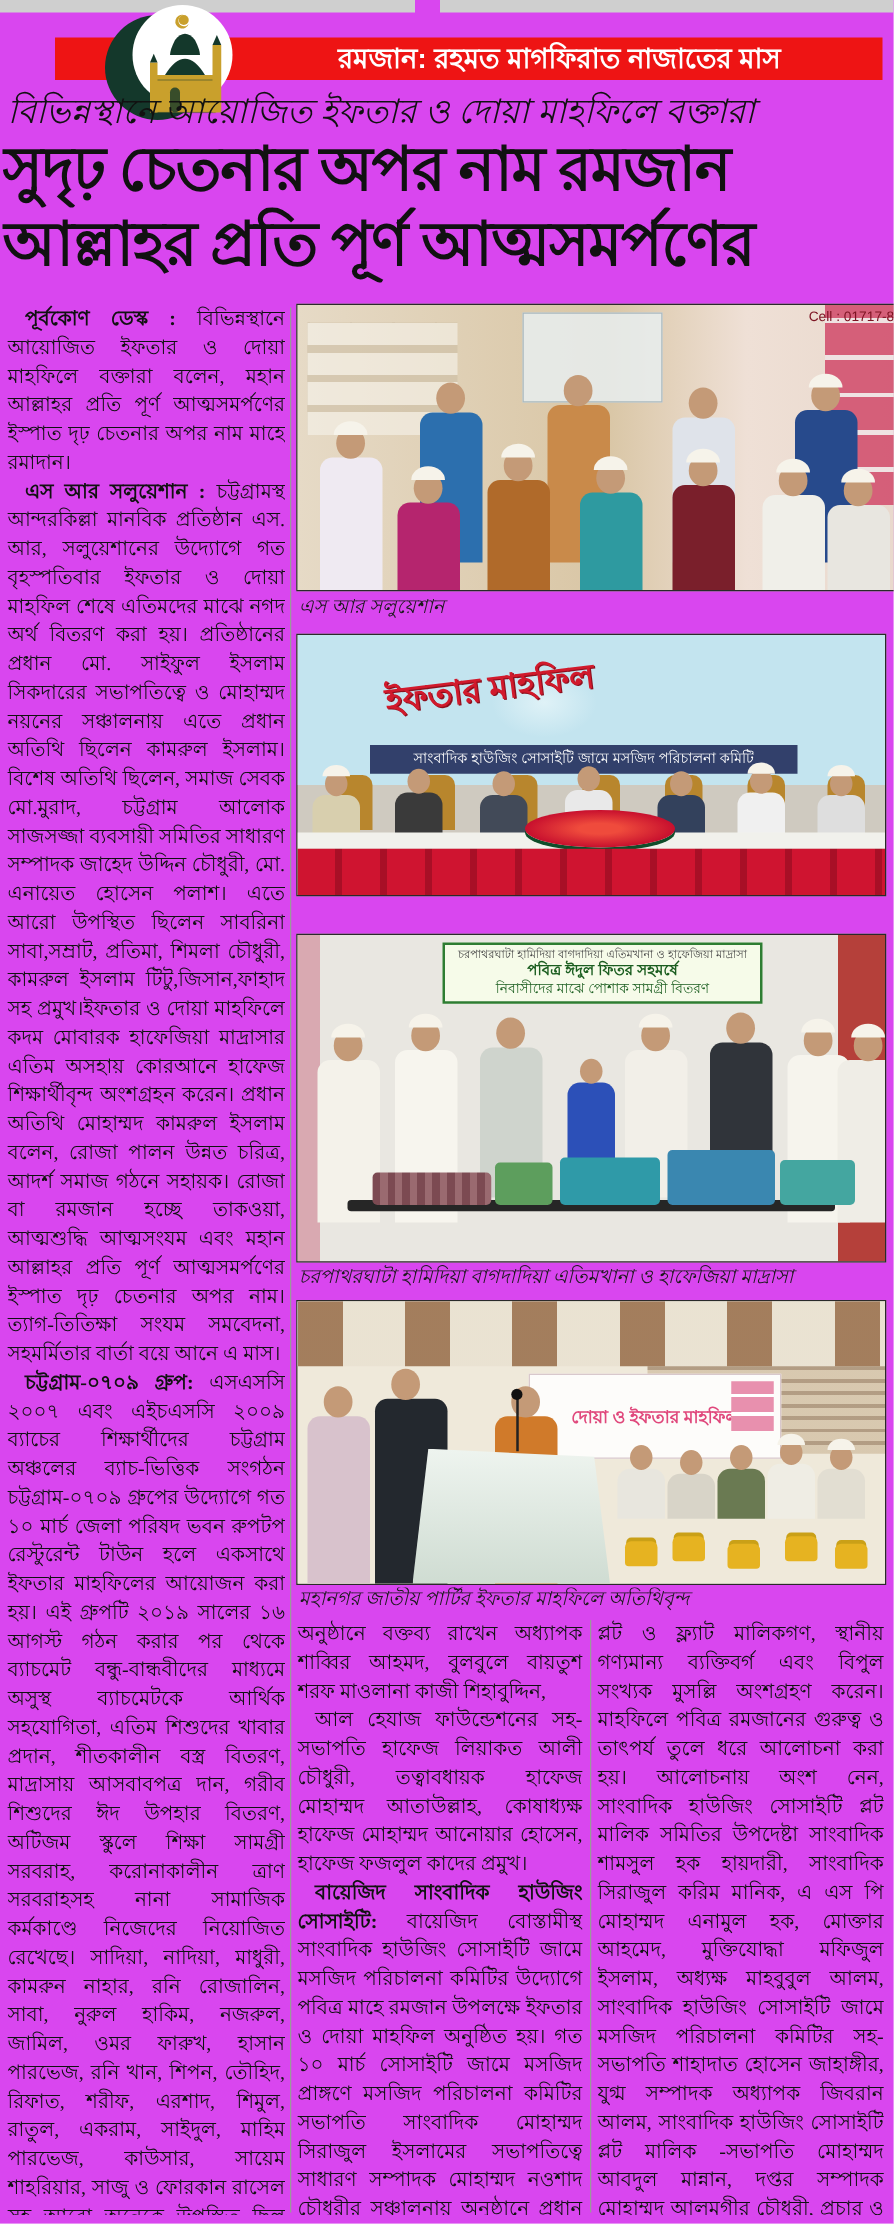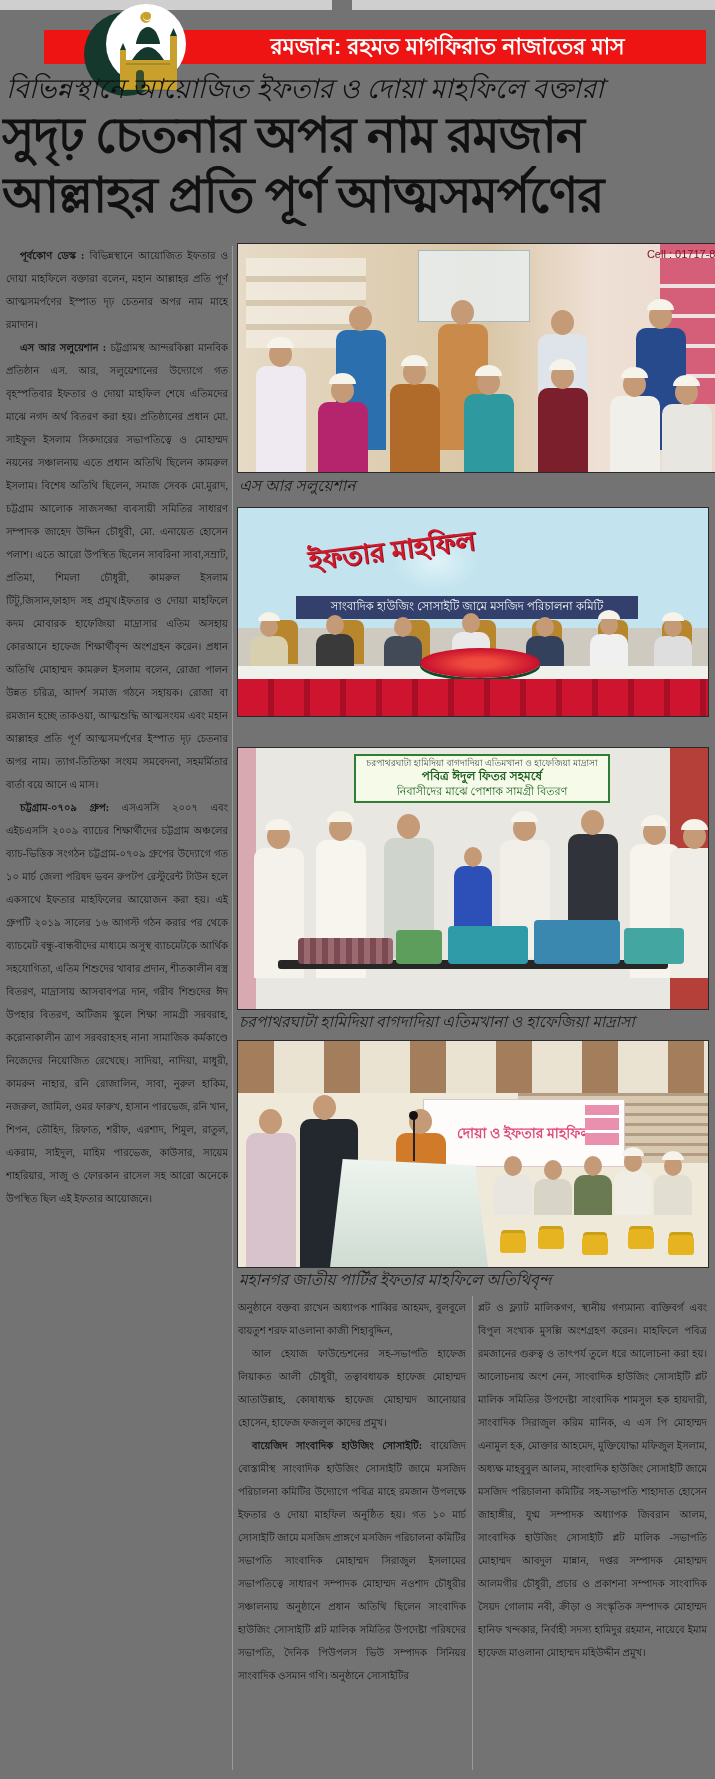--- a/index.html
+++ b/index.html
@@ -1,33 +1,33 @@
 <!DOCTYPE html>
 <html lang="bn"><head>
 <meta charset="utf-8">
 <style>
   html,body{margin:0;padding:0;background:#ffffff;}
-  .page{position:relative;width:715px;height:1779px;background:#737373;overflow:hidden;
+  .page{position:relative;width:715px;height:1779px;background:#d946ef;overflow:hidden;
         font-family:"Liberation Serif","DejaVu Serif",serif;color:#111;}
   
   .topstrip{position:absolute;top:0;height:10px;background:#cfcfcf;}
   
   .banner{position:absolute;left:44px;right:9px;top:30px;height:34px;background:#ee1414;}
   .banner-label{position:absolute;left:200px;right:20px;top:32px;height:30px;line-height:30px;
         text-align:center;color:#ffffff;font-weight:bold;font-size:22px;
         font-family:"Liberation Sans","DejaVu Sans",sans-serif;}
   .mosque-icon{position:absolute;left:84px;top:2px;width:104px;height:100px;}
   
   .kicker{position:absolute;left:6px;top:72px;width:705px;font-style:italic;font-size:27px;
         line-height:34px;white-space:nowrap;overflow:hidden;}
   .headline{position:absolute;left:2px;top:106px;width:712px;font-weight:bold;font-size:49px;
         line-height:60px;letter-spacing:-1px;}
   .headline div{white-space:nowrap;overflow:hidden;}
   
-  .col{position:absolute;text-align:justify;overflow:hidden;font-size:10px;line-height:23px;}
+  .col{position:absolute;text-align:justify;overflow:hidden;font-size:16px;line-height:23px;}
   .col p{margin:0;text-indent:14px;}
   .col p.noindent{text-indent:0;}
   .col b{font-weight:bold;}
   .col-left{left:6px;top:244px;width:222px;height:1528px;}
   .col-middle{left:238px;top:1296px;width:228px;height:476px;}
   .col-right{left:478px;top:1296px;width:229px;height:476px;}
   .vline{position:absolute;width:1px;background:#9a9a9a;}
   .vl1{left:232px;top:246px;height:1524px;}
   .vl2{left:472px;top:1296px;height:474px;}
   

